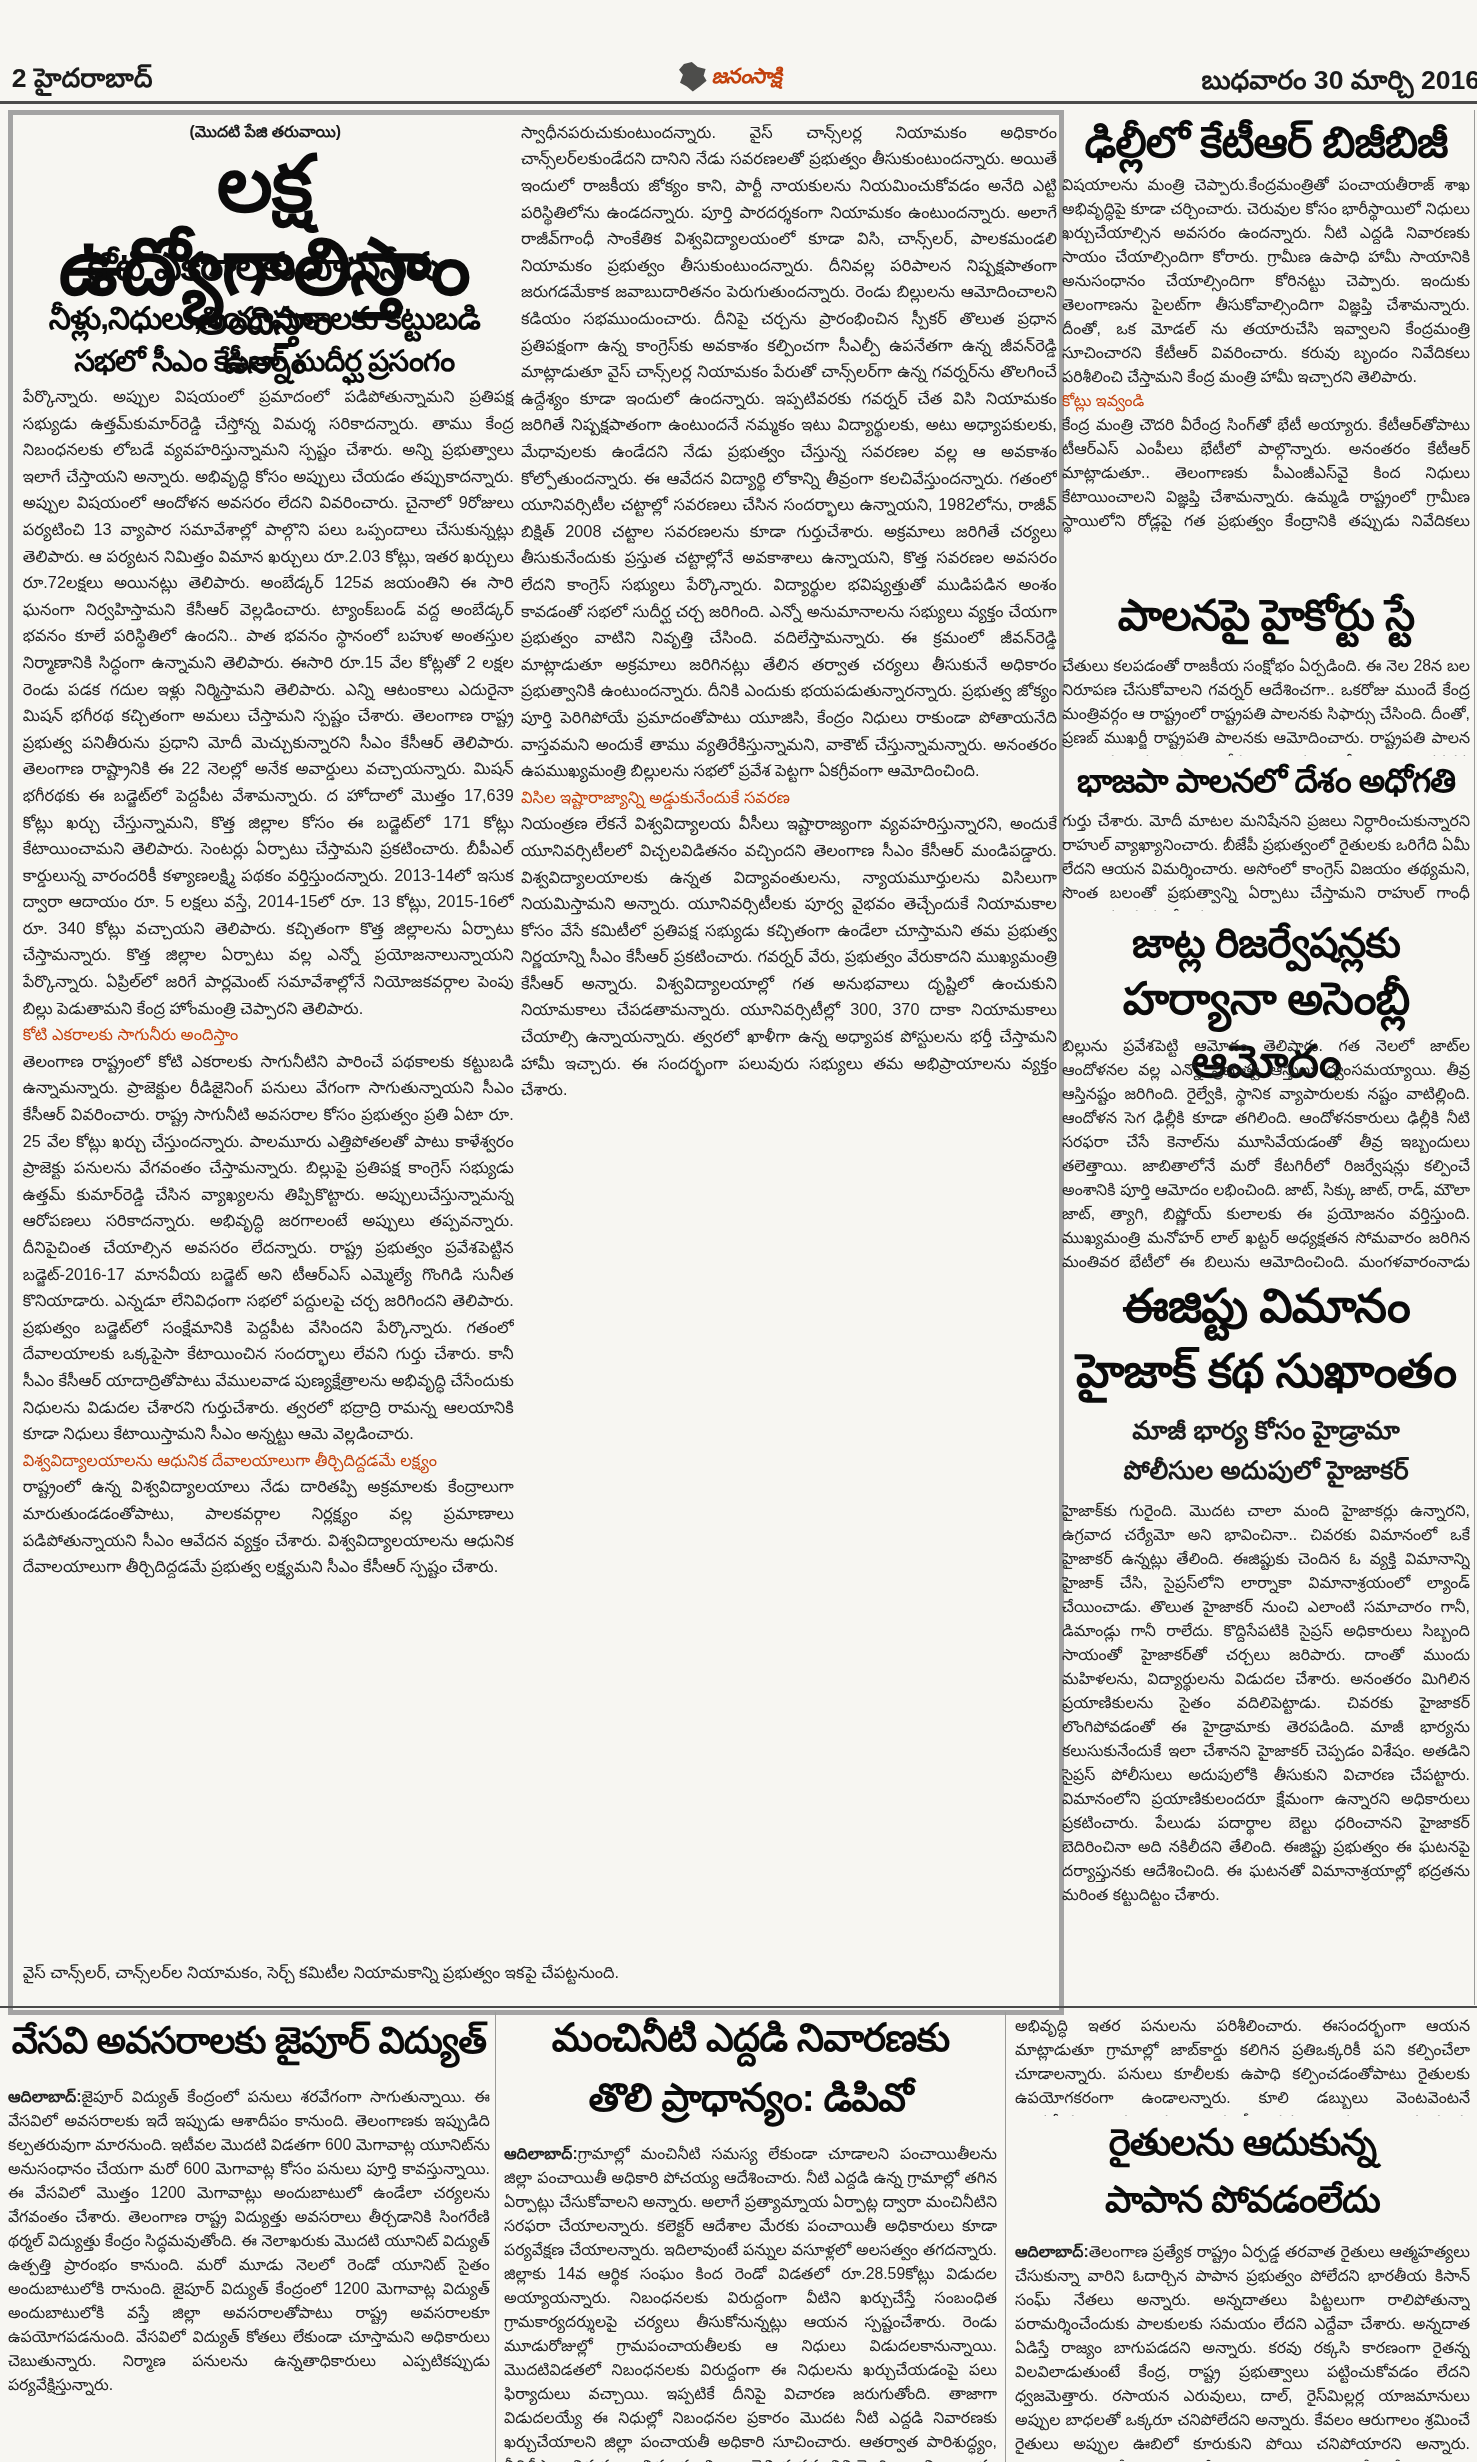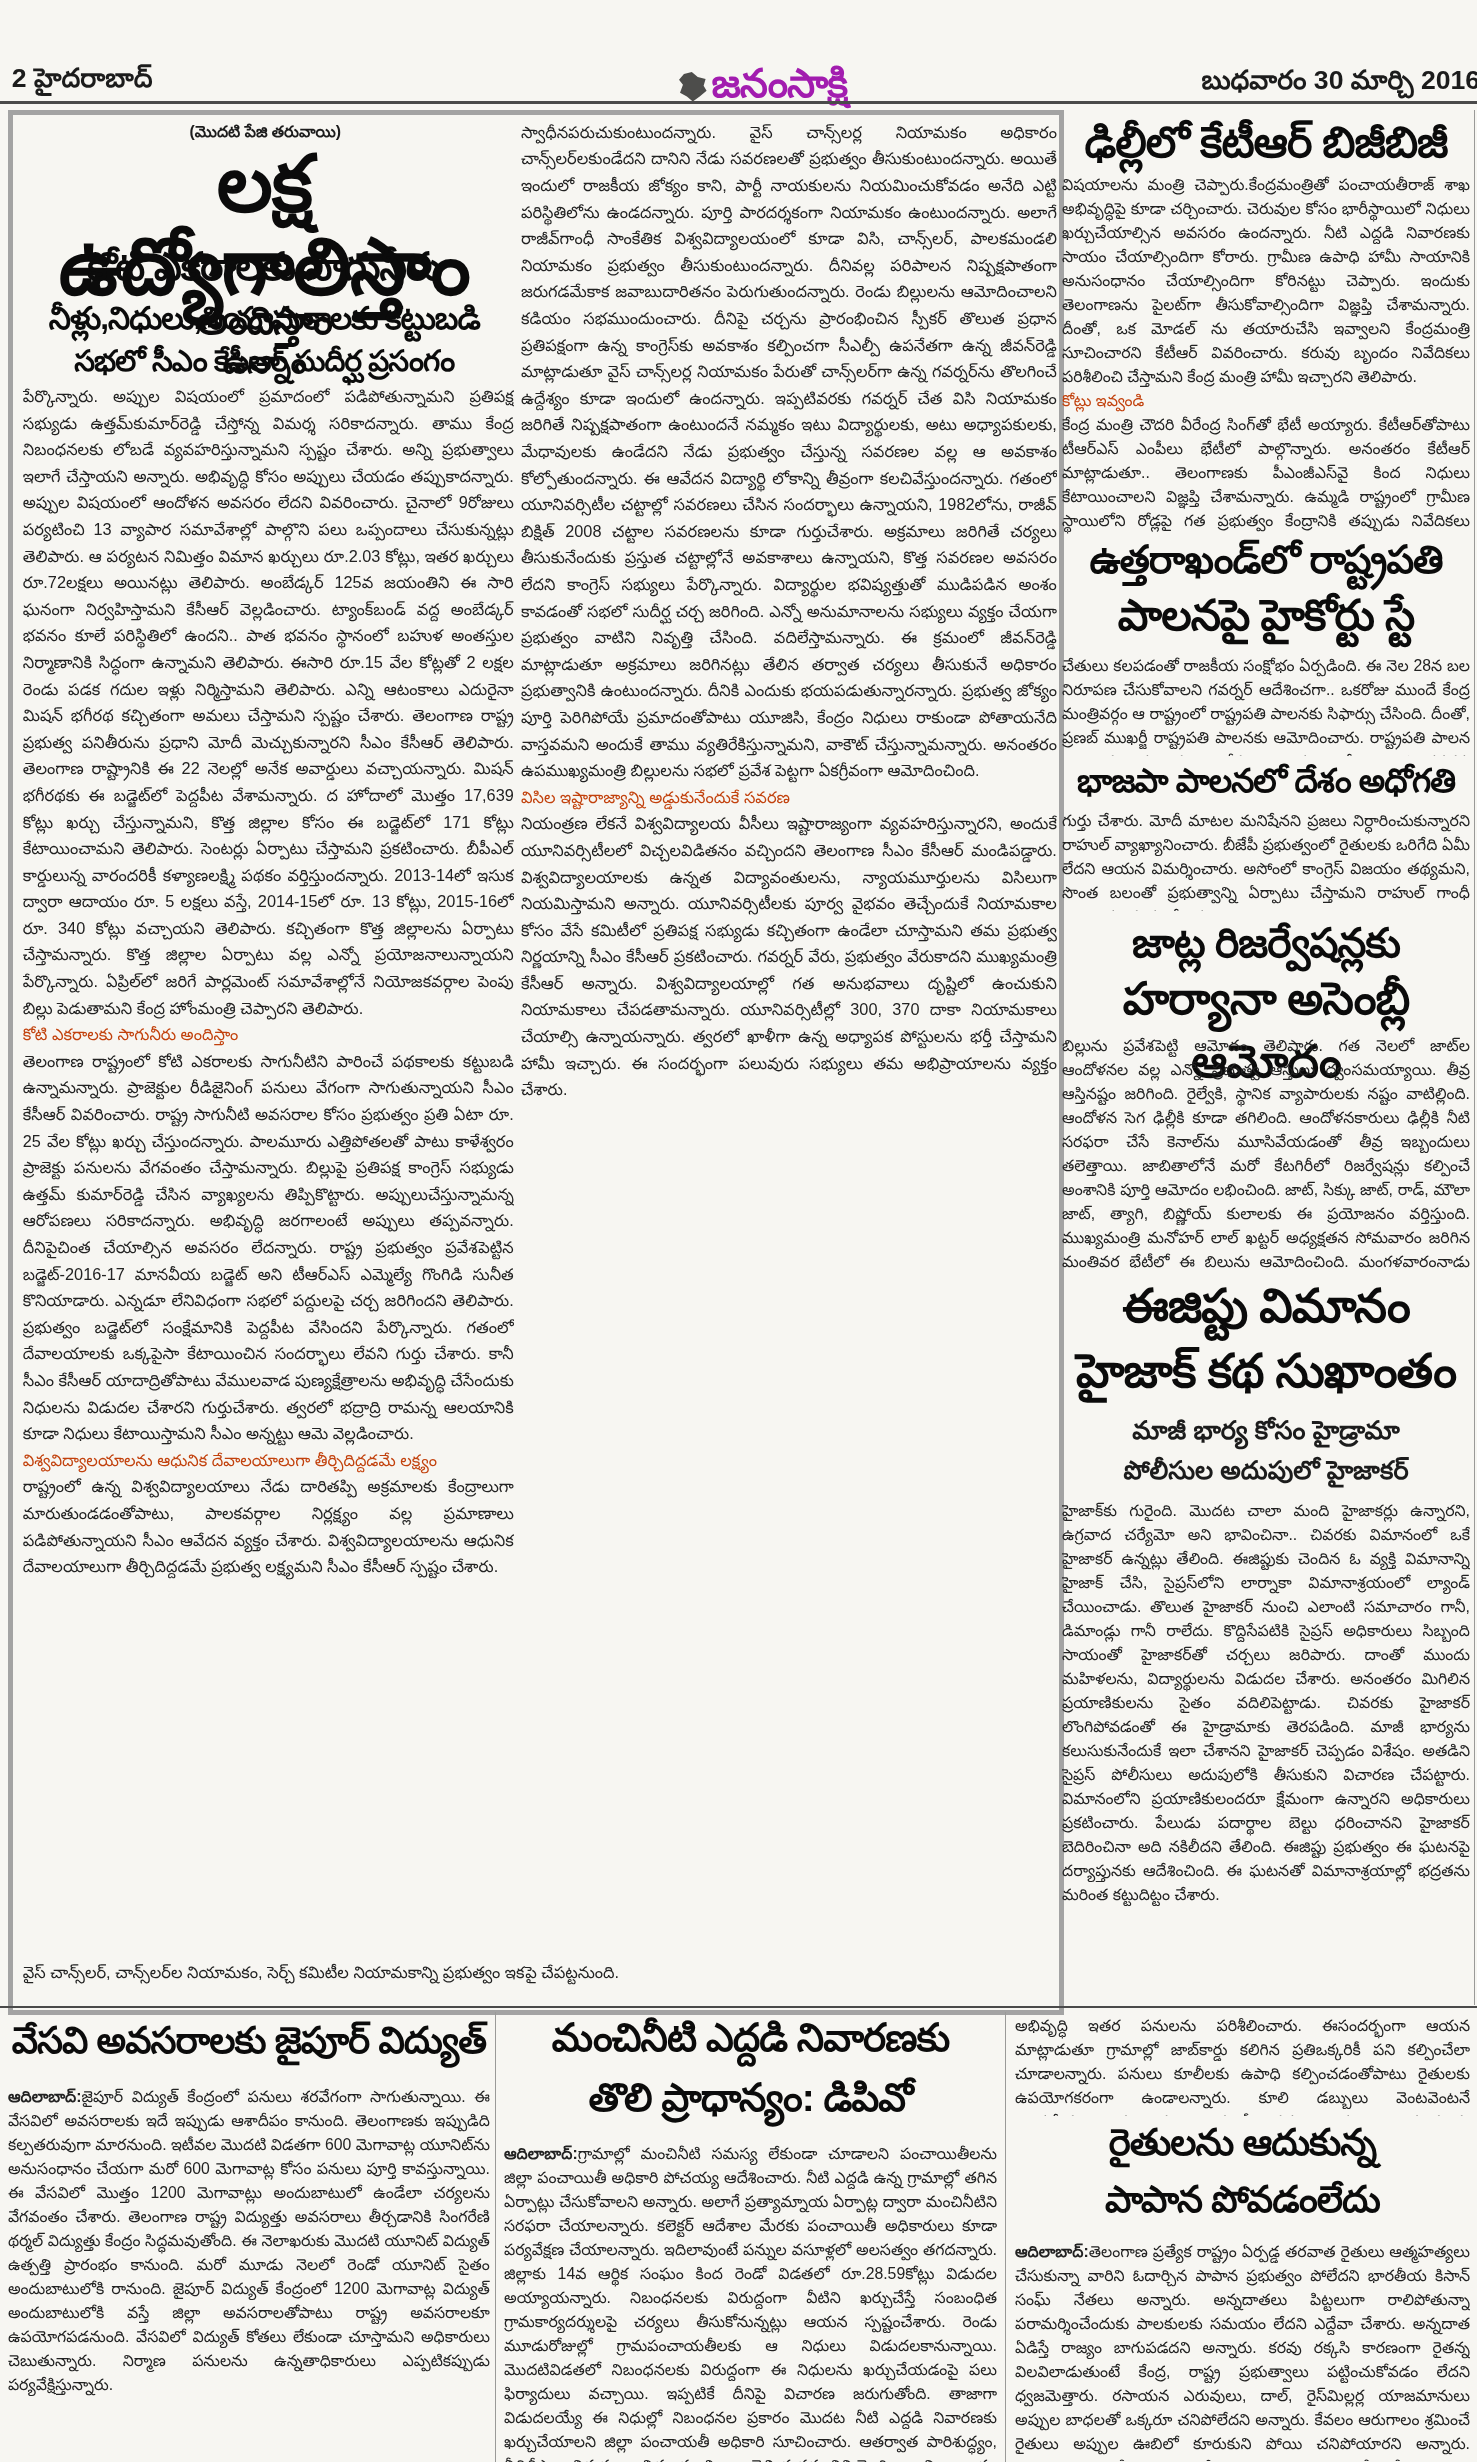--- a/index.html
+++ b/index.html
@@ -26,21 +26,21 @@
 <div id="page">
 
   <div class="abs b" style="left:11.8px;top:63px;font-size:26.6px;">2 హైదరాబాద్</div>
 
   <div class="abs" style="left:678px;top:61px;display:flex;align-items:center;gap:3.9px;">
     <span style="display:inline-block;">
       <svg width="29.6" height="31.5" viewBox="0 0 30 32">
           <path d="M6 3 L14 1 L20 6 L28 8 L26 15 L29 20 L22 26 L15 31 L9 26 L2 22 L5 14 L1 9 Z" fill="#4d4d4b"></path>
         </svg>
     </span>
-    <span class="b" style="font-size:40px;letter-spacing:-1px;color:#a21caf;">జనంసాక్షి</span>
+    <span class="b" style="font-size:21px;letter-spacing:-1px;color:#c2410c;font-style:italic;">జనంసాక్షి</span>
   </div>
 
   <div class="abs b" style="right:9.9px;top:65px;font-size:26.6px;text-align:right;">బుధవారం 30 మార్చి 2016</div>
 
   <div class="abs rule-h" style="left:0;top:101px;width:1478px;height:3px;"></div>
 
   <div class="abs box clip" style="left:7.9px;top:110px;width:1046px;height:1895px;background:#f7f6f2;">
 
     <div class="abs b ctr" style="left:7.9px;top:7.9px;width:489px;font-size:15.8px;">(మొదటి పేజి తరువాయి)</div>
 
@@ -71,21 +71,20 @@
 
   <div class="abs clip" style="left:1062px;top:110px;width:408px;height:1895px;">
 
     <div class="abs hl ctr" style="left:0;top:8px;width:408px;font-size:43px;">ఢిల్లీలో కేటీఆర్ బిజీబిజీ</div>
     <div class="abs clip just body-sm" style="left:0;top:63px;width:408px;height:361px;">
       <p>విషయాలను మంత్రి చెప్పారు.కేంద్రమంత్రితో పంచాయతీరాజ్ శాఖ అభివృద్ధిపై కూడా చర్చించారు. చెరువుల కోసం భారీస్థాయిలో నిధులు ఖర్చుచేయాల్సిన అవసరం ఉందన్నారు. నీటి ఎద్దడి నివారణకు సాయం చేయాల్సిందిగా కోరారు. గ్రామీణ ఉపాధి హామీ సాయానికి అనుసంధానం చేయాల్సిందిగా కోరినట్టు చెప్పారు. ఇందుకు తెలంగాణను పైలట్‌గా తీసుకోవాల్సిందిగా విజ్ఞప్తి చేశామన్నారు. దీంతో, ఒక మోడల్ ను తయారుచేసి ఇవ్వాలని కేంద్రమంత్రి సూచించారని కేటీఆర్ వివరించారు. కరువు బృందం నివేదికలు పరిశీలించి చేస్తామని కేంద్ర మంత్రి హామీ ఇచ్చారని తెలిపారు.</p>
       <p class="subhead">కోట్లు ఇవ్వండి</p>
       <p>కేంద్ర మంత్రి చౌదరి వీరేంద్ర సింగ్‌తో భేటీ అయ్యారు. కేటీఆర్‌తోపాటు టీఆర్ఎస్ ఎంపీలు భేటీలో పాల్గొన్నారు. అనంతరం కేటీఆర్ మాట్లాడుతూ.. తెలంగాణకు పీఎంజీఎస్‌వై కింద నిధులు కేటాయించాలని విజ్ఞప్తి చేశామన్నారు. ఉమ్మడి రాష్ట్రంలో గ్రామీణ స్థాయిలోని రోడ్లపై గత ప్రభుత్వం కేంద్రానికి తప్పుడు నివేదికలు ఇచ్చిందని వివరించామన్నారు. దీంతో తెలంగాణలోని పల్లెల్లో సరైన రోడ్డు మార్గాలులేవని అన్నారు. రోడ్ల అనుసంధానానికి 172 బ్రిడ్జిలను ఏర్పాటు చేయాల్సిన అవసరం ఉందని మంత్రికి తెలిపామన్నారు. 172 బ్రిడ్జిలకు మరో రూ.5 వందల కోట్లు ఇవ్వాలని కోరామన్నారు. ఏప్రిల్ 20న తెలంగాణలో క్షేత్రస్థాయి పర్యటనకు రావాలని కోరామన్నారు. ఈ పర్యటనలో మిషన్ భగీరథ పరిశీలించాలని విజ్ఞప్తి చేశామని తెలిపారు. మిషన్ భగీరథ కార్యక్రమాన్ని దేశవ్యాప్తంగా చేపట్టాలని గతంలో కేంద్ర మంత్రి కొన్ని సమావేశాల్లో సూచించారని కేటీఆర్ గుర్తు చేశారు. ఇప్పటికే మిషన్ భగీరథ పథకాన్ని కేంద్ర పట్టణాభివృద్ధి శాఖ ప్రశంసించిందని తెలిపారు.</p>
     </div>
 
-    <div class="abs hl ctr" style="left:0;top:428px;width:408px;font-size:39px;">ఉత్తరాఖండ్‌లో రాష్ట్రపతి</div>
     <div class="abs hl ctr" style="left:0;top:481px;width:408px;font-size:43px;">పాలనపై హైకోర్టు స్టే</div>
     <div class="abs clip just body-sm" style="left:0;top:544px;width:408px;height:102px;">చేతులు కలపడంతో రాజకీయ సంక్షోభం ఏర్పడింది. ఈ నెల 28న బల నిరూపణ చేసుకోవాలని గవర్నర్ ఆదేశించగా.. ఒకరోజు ముందే కేంద్ర మంత్రివర్గం ఆ రాష్ట్రంలో రాష్ట్రపతి పాలనకు సిఫార్సు చేసింది. దీంతో, ప్రణబ్ ముఖర్జీ రాష్ట్రపతి పాలనకు ఆమోదించారు. రాష్ట్రపతి పాలన విధించిన తర్వాత హైకోర్టు ఇచ్చిన ఆదేశాలు ఎంతవరకు చెల్లుతాయన్న మీమాంస వ్యక్తమవుతోంది.</div>
 
     <div class="abs hl ctr" style="left:0;top:652px;width:408px;font-size:33px;">భాజపా పాలనలో దేశం అధోగతి</div>
     <div class="abs clip just body-sm" style="left:0;top:699px;width:408px;height:102px;">గుర్తు చేశారు. మోదీ మాటల మనిషేనని ప్రజలు నిర్ధారించుకున్నారని రాహుల్ వ్యాఖ్యానించారు. బీజేపీ ప్రభుత్వంలో రైతులకు ఒరిగేది ఏమీ లేదని ఆయన విమర్శించారు. అసోంలో కాంగ్రెస్ విజయం తథ్యమని, సొంత బలంతో ప్రభుత్వాన్ని ఏర్పాటు చేస్తామని రాహుల్ గాంధీ ఆశాభావం వ్యక్తం చేశారు.</div>
 
     <div class="abs hl ctr" style="left:0;top:810px;width:408px;font-size:41px;">జాట్ల రిజర్వేషన్లకు</div>
     <div class="abs hl ctr" style="left:0;top:863px;width:408px;font-size:45px;">హర్యానా అసెంబ్లీ ఆమోదం</div>
     <div class="abs clip just body-sm" style="left:0;top:924px;width:408px;height:234px;">బిల్లును ప్రవేశపెట్టి ఆమోదం తెలిపారు. గత నెలలో జాట్‌ల ఆందోళనల వల్ల ఎన్నో ప్రభుత్వ ఆస్తులు ధ్వంసమయ్యాయి. తీవ్ర ఆస్తినష్టం జరిగింది. రైల్వేకి, స్థానిక వ్యాపారులకు నష్టం వాటిల్లింది. ఆందోళన సెగ ఢిల్లీకి కూడా తగిలింది. ఆందోళనకారులు ఢిల్లీకి నీటి సరఫరా చేసే కెనాల్‌ను మూసివేయడంతో తీవ్ర ఇబ్బందులు తలెత్తాయి. జాబితాలోనే మరో కేటగిరీలో రిజర్వేషన్లు కల్పించే అంశానికి పూర్తి ఆమోదం లభించింది. జాట్, సిక్కు జాట్, రాడ్, మౌలా జాట్, త్యాగి, బిష్ణోయ్ కులాలకు ఈ ప్రయోజనం వర్తిస్తుంది. ముఖ్యమంత్రి మనోహర్ లాల్ ఖట్టర్ అధ్యక్షతన సోమవారం జరిగిన మంత్రివర్గ భేటీలో ఈ బిల్లును ఆమోదించింది. మంగళవారంనాడు అసెంబ్లీ ఈ బిల్లును ఆమోదించింది. రాష్ట్ర బడ్జెట్ సమావేశాలు మార్చి 31తో ముగియనుండటంతో ఈ బిల్లను అసెంబ్లీలో ప్రవేశపెట్టి, సభ ఆమోదాన్ని పొందింది. దీంతో జాట్ వర్గాల్లో ఆనందోత్సాహాలు నెలకొన్నాయి. కాగా ఏప్రిల్ 3లోగా తమను బీసీజాబితాలో చేర్చేలా ఉత్తర్వులు ఇవ్వాలంటూ జాట్లు డెడ్ లైన్ విధించడంతో ప్రభుత్వం ఈ దిశగా వడివడిగా అడుగులు వేసింది.</div>
 

